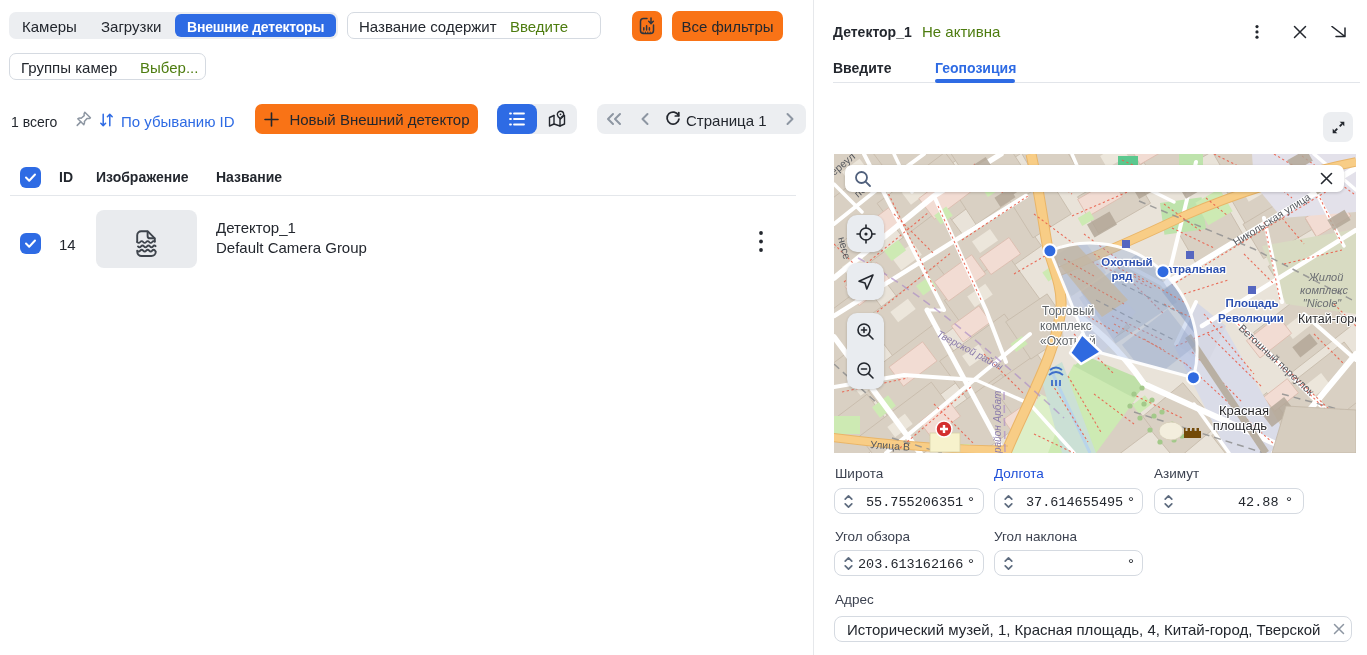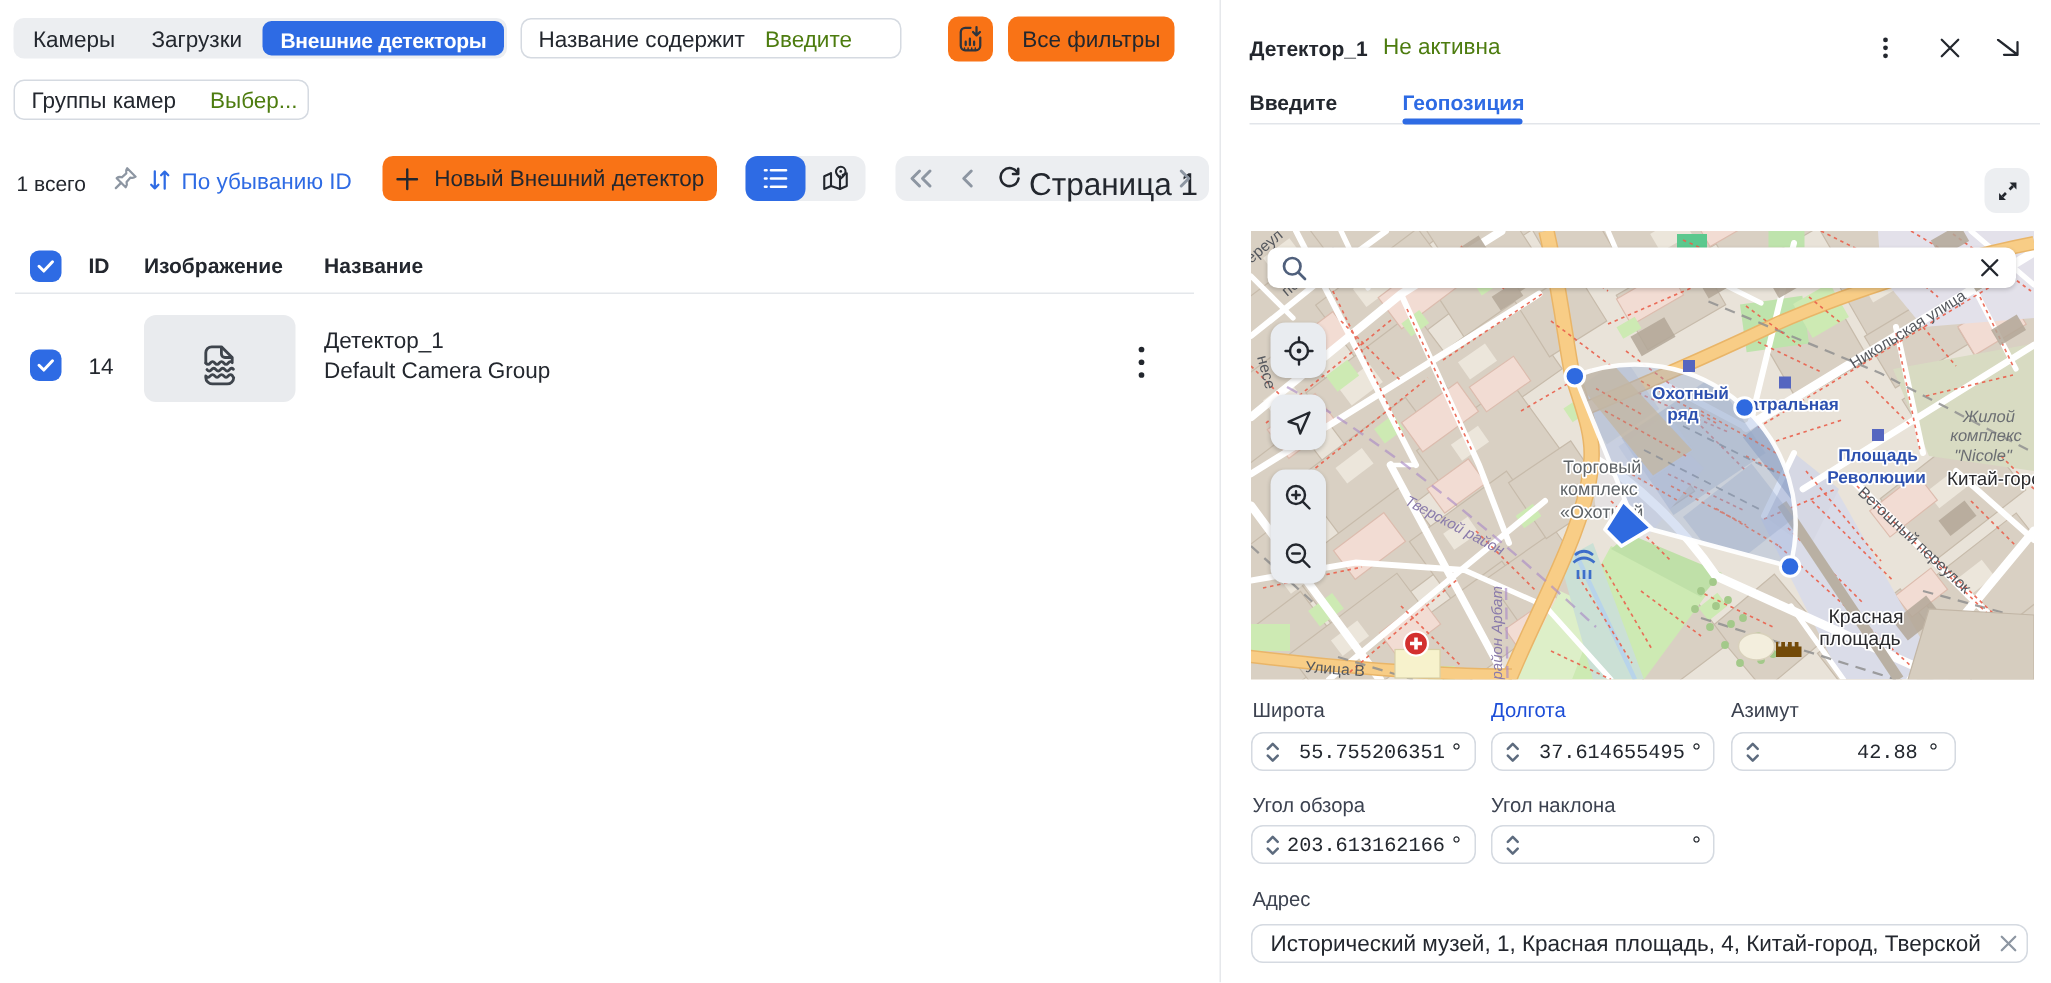--- a/index.html
+++ b/index.html
@@ -79,21 +79,21 @@
 <svg class="abs" style="left:604px;top:111px;" width="20" height="16" viewBox="0 0 20 16" fill="none" stroke="#8d96a2" stroke-width="2" stroke-linecap="round" stroke-linejoin="round">
       <path d="M9,3 L4,8 L9,13 M16,3 L11,8 L16,13"></path>
     </svg>
 <svg class="abs" style="left:638px;top:111px;" width="14" height="16" viewBox="0 0 14 16" fill="none" stroke="#8d96a2" stroke-width="2" stroke-linecap="round" stroke-linejoin="round">
       <path d="M9.5,3 L4.5,8 L9.5,13"></path>
     </svg>
 <svg class="abs" style="left:664px;top:110px;" width="18" height="18" viewBox="0 0 18 18" fill="none" stroke="#23272e" stroke-width="1.7" stroke-linecap="round" stroke-linejoin="round">
 <path d="M14.5,5.5 A6,6 0 1 0 15,9"></path>
 <path d="M14.8,2.5 V6 H11.3"></path>
 </svg>
-<div class="abs txt" style="left:686px;top:112px;font-size:21px;">Страница 1</div>
+<div class="abs txt" style="left:686px;top:112px;font-size:15px;">Страница 1</div>
 <svg class="abs" style="left:783px;top:111px;" width="14" height="16" viewBox="0 0 14 16" fill="none" stroke="#8d96a2" stroke-width="2" stroke-linecap="round" stroke-linejoin="round">
       <path d="M4.5,3 L9.5,8 L4.5,13"></path>
     </svg>
 
 <div class="abs" style="left:20px;top:167px;width:21px;height:21px;background:#2e6be4;border-radius:6px;"></div>
 <svg class="abs" style="left:20px;top:167px;" width="21" height="21" viewBox="0 0 21 21" fill="none" stroke="#fff" stroke-width="2" stroke-linecap="round" stroke-linejoin="round">
       <path d="M6,10.5 L9.2,13.7 L15,7.5"></path>
     </svg>
 <div class="abs txt" style="left:59px;top:169px;font-size:14px;font-weight:bold;">ID</div>
 <div class="abs txt" style="left:96px;top:169px;font-size:14px;font-weight:bold;">Изображение</div>

